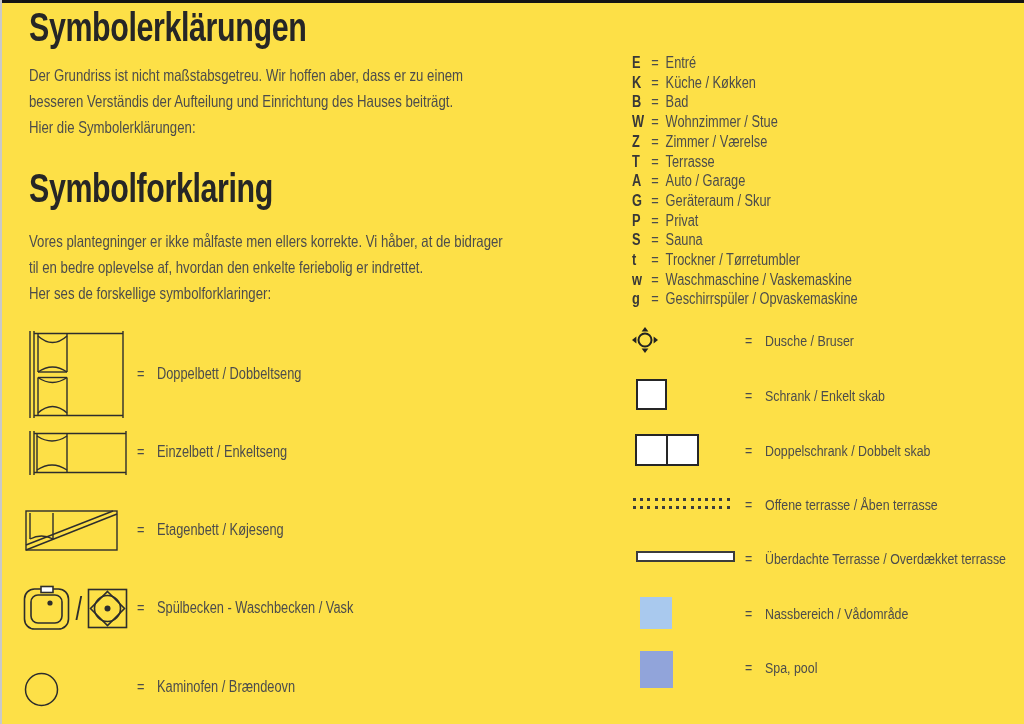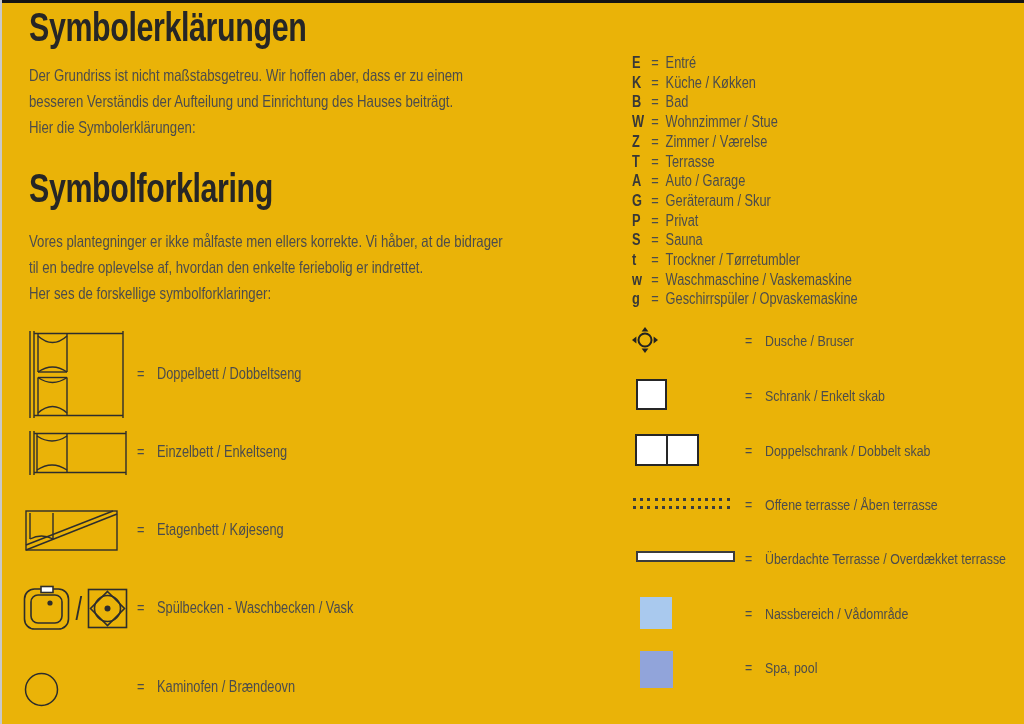--- a/index.html
+++ b/index.html
@@ -1,17 +1,17 @@
 <!DOCTYPE html>
 <html><head>
 <meta charset="utf-8">
 <style>
   html,body{margin:0;padding:0;}
   body{width:1024px;height:724px;background:#ffffff;font-family:"Liberation Sans",sans-serif;overflow:hidden;position:relative;}
-  .page{position:absolute;inset:0;background:#eab308;}
+  .page{position:absolute;inset:0;background:#fde047;}
   .edge-top{position:absolute;left:0;top:0;width:1024px;height:3px;background:#141414;}
   .edge-left{position:absolute;left:0;top:0;width:2px;height:724px;background:#c9c9c9;}
   .title{position:absolute;font-size:40px;font-weight:700;color:#262626;letter-spacing:-0.5px;transform:scaleX(0.76);transform-origin:0 0;white-space:nowrap;margin:0;}
   .body-text{position:absolute;font-size:16.5px;line-height:26px;color:#4c4c4c;white-space:pre-line;transform:scaleX(0.8);transform-origin:0 0;width:620px;margin:0;}
   .letters{position:absolute;left:632px;top:53px;transform:scaleX(0.8);transform-origin:0 0;font-size:16px;}
   .lrow{display:flex;line-height:19.7px;white-space:nowrap;}
   .lchar{width:24px;font-weight:700;color:#383838;}
   .leq{width:18px;color:#4c4c4c;}
   .llabel{color:#4c4c4c;}
   .sym-label{position:absolute;display:flex;gap:7px;font-size:16px;color:#4c4c4c;transform:scaleX(0.8);transform-origin:0 0;white-space:nowrap;}

